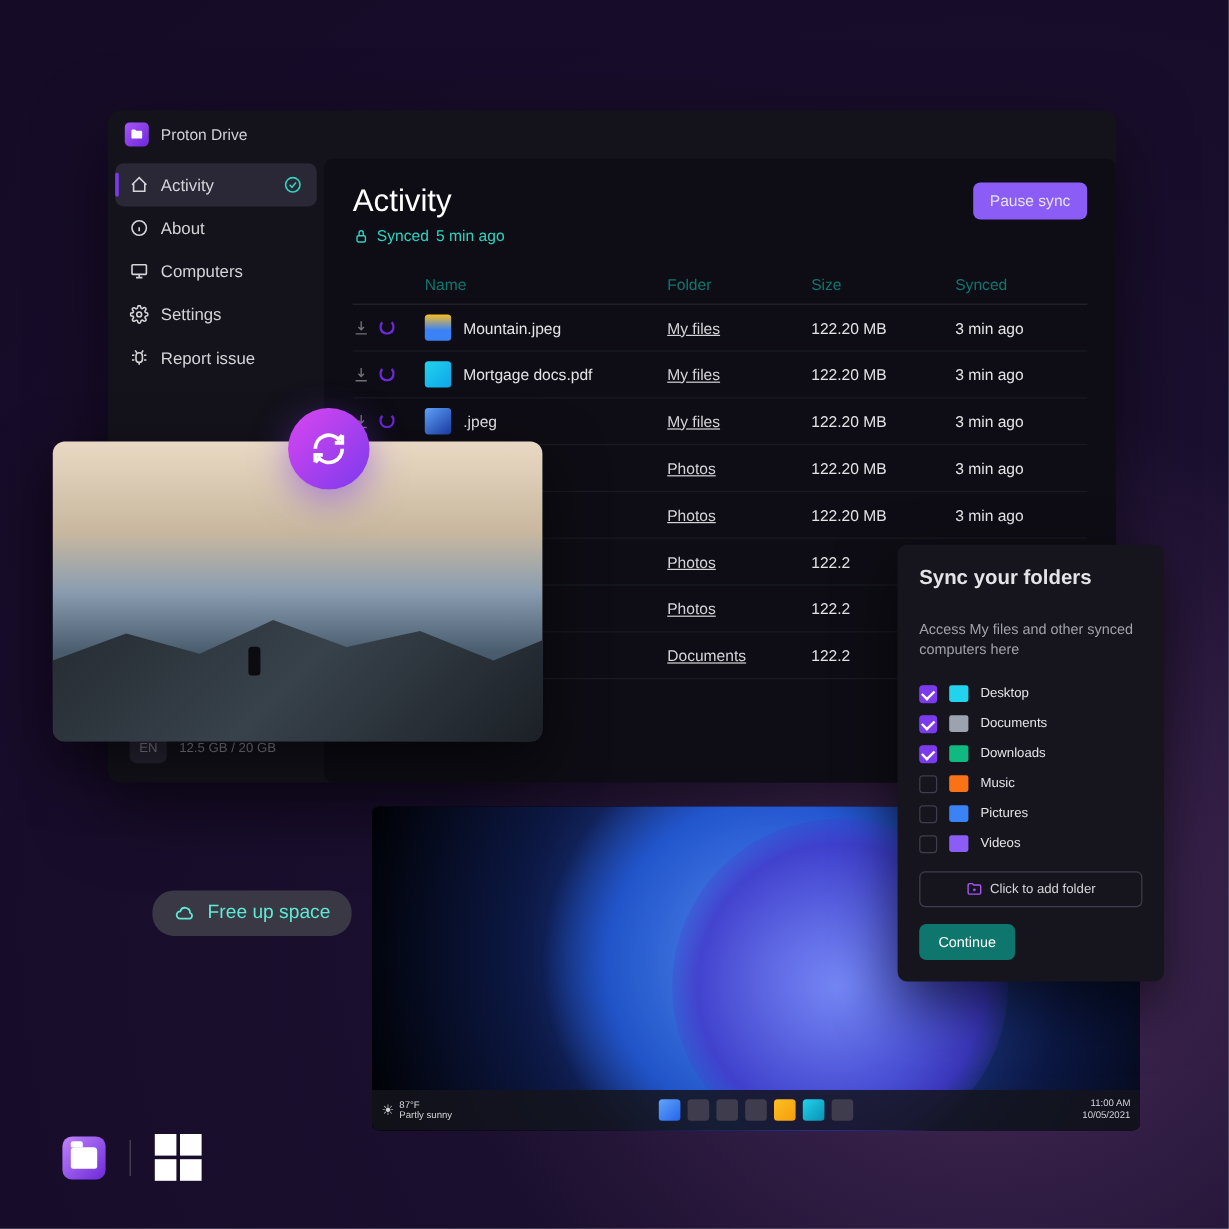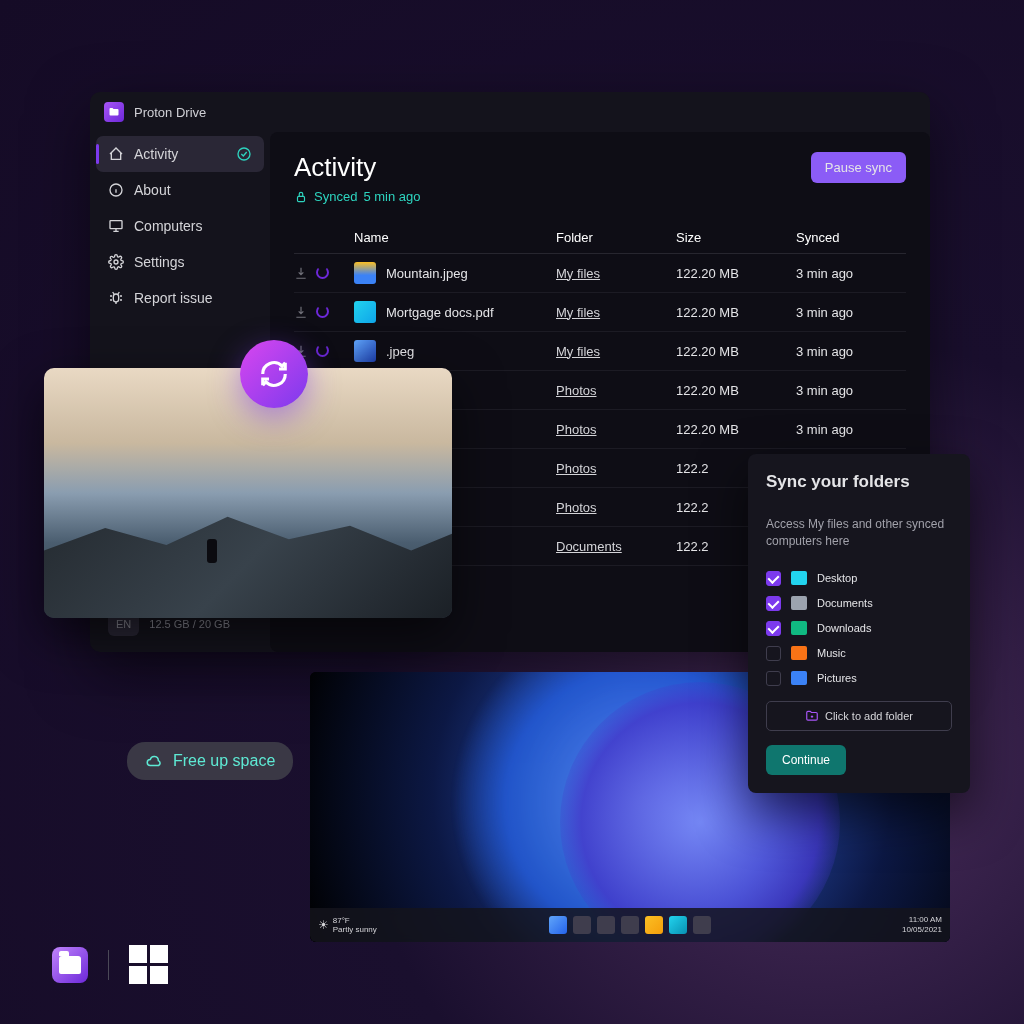--- a/index.html
+++ b/index.html
@@ -25,21 +25,21 @@
 .side-status { margin-left:auto; width:16px; height:16px; }
 .sidebar-footer { margin-top:auto; padding:8px 12px 12px; display:flex; gap:10px; align-items:center; font-size:11px; color:#8b8b95; }
 .lang-badge { background:#2a2736; border-radius:6px; padding:6px 8px; font-size:11px; }
 .main { flex:1; background:#0e0d15; border-radius:8px; padding:20px 24px; position:relative; }
 .main-head { display:flex; justify-content:space-between; align-items:flex-start; margin-bottom:6px; }
 .main-title { font-size:26px; font-weight:400; color:#fff; }
 .pause-btn { background:#8b5cf6; border:none; color:#e4e4e7; padding:8px 14px; border-radius:6px; font-size:13px; cursor:pointer; }
 .sync-line { display:flex; align-items:center; gap:6px; color:#2dd4bf; font-size:13px; margin-bottom:18px; }
 .sync-line svg { width:14px; height:14px; }
 .table-head, .row { display:grid; grid-template-columns: 60px 1fr 120px 120px 110px; align-items:center; font-size:13px; padding:8px 0; }
-.table-head { color:#ffffff; border-bottom:1px solid #27262f; }
+.table-head { color:#0f766e; border-bottom:1px solid #27262f; }
 .row { border-bottom:1px solid #1c1b24; }
 .row .name { display:flex; align-items:center; gap:10px; }
 .thumb { width:22px; height:22px; border-radius:3px; background:linear-gradient(135deg,#60a5fa,#1e40af); flex-shrink:0; }
 .thumb.img1 { background:linear-gradient(180deg,#fbbf24 0%,#3b82f6 60%); }
 .thumb.img2 { background:linear-gradient(135deg,#22d3ee,#0ea5e9); }
 .folder-link { color:#d4d4d8; text-decoration:underline; cursor:pointer; }
 .row-icons { display:flex; gap:8px; }
 .row-icons svg { width:14px; height:14px; color:#71717a; }
 .spin-ring { width:13px; height:13px; border:2px solid #6d28d9; border-top-color:transparent; border-radius:50%; }
 
@@ -342,20 +342,25 @@
       <div class="folder-row">
         <span class="chk "></span>
   <span class="ficon" style="background:#f97316"></span>
   <span>Music</span>
       </div>
       <div class="folder-row">
         <span class="chk "></span>
   <span class="ficon" style="background:#3b82f6"></span>
   <span>Pictures</span>
       </div>
+      <div class="folder-row">
+        <span class="chk "></span>
+  <span class="ficon" style="background:#8b5cf6"></span>
+  <span>Videos</span>
+      </div>
     </div>
   <button class="add-folder">
     <svg viewBox="0 0 24 24" fill="none" stroke="currentColor" stroke-width="2">
         <path d="M3 6a2 2 0 012-2h4l2 2h8a2 2 0 012 2v9a2 2 0 01-2 2H5a2 2 0 01-2-2V6z"></path>
         <path d="M12 11v4M10 13h4"></path>
       </svg>
     <span>Click to add folder</span>
   </button>
   <button class="continue-btn">Continue</button>
 </div>

